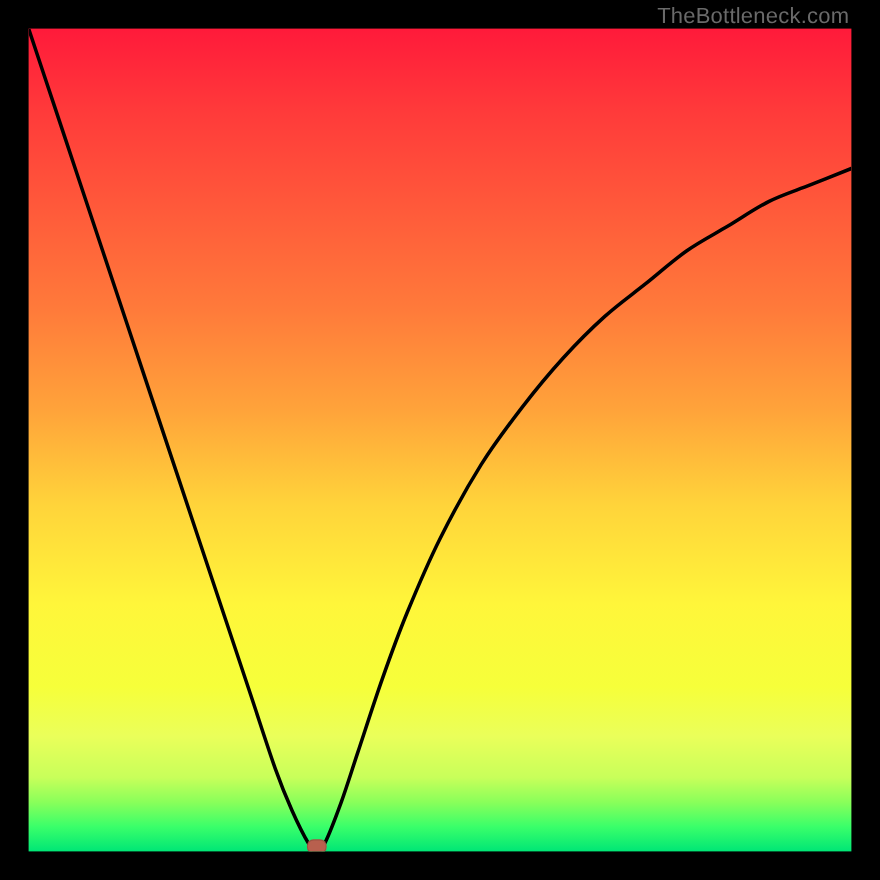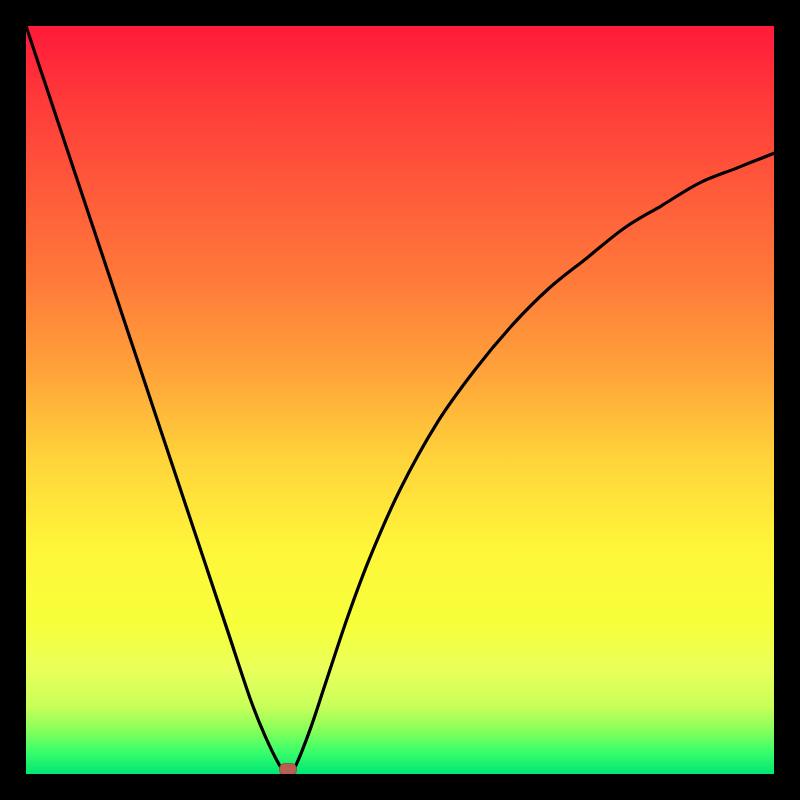--- a/index.html
+++ b/index.html
@@ -71,13 +71,14 @@
 </head>
 <body>
 
 <div class="frame">
   <div class="plot">
     <svg class="curve" viewBox="0 0 748 748" preserveAspectRatio="none">
       <path id="curve-path" d="M 0.00 0.00 C 3.74 11.22, 14.96 44.88, 22.44 67.32 C 29.92 89.76, 37.40 112.20, 44.88 134.64 C 52.36 157.08, 59.84 179.52, 67.32 201.96 C 74.80 224.40, 82.28 246.84, 89.76 269.28 C 97.24 291.72, 104.72 314.16, 112.20 336.60 C 119.68 359.04, 127.16 381.48, 134.64 403.92 C 142.12 426.36, 149.60 448.80, 157.08 471.24 C 164.56 493.68, 172.04 516.12, 179.52 538.56 C 187.00 561.00, 194.48 583.44, 201.96 605.88 C 209.44 628.32, 218.17 655.75, 224.40 673.20 C 230.63 690.65, 234.37 699.38, 239.36 710.60 C 244.35 721.82, 250.58 734.29, 254.32 740.52 C 258.06 746.75, 259.31 748.00, 261.80 748.00 C 264.29 748.00, 265.54 748.00, 269.28 740.52 C 273.02 733.04, 279.25 716.83, 284.24 703.12 C 289.23 689.41, 292.97 676.94, 299.20 658.24 C 305.43 639.54, 314.16 612.11, 321.64 590.92 C 329.12 569.73, 335.35 552.27, 344.08 531.08 C 352.81 509.89, 362.78 486.20, 374.00 463.76 C 385.22 441.32, 398.93 416.39, 411.40 396.44 C 423.87 376.49, 436.33 360.29, 448.80 344.08 C 461.27 327.87, 473.73 312.91, 486.20 299.20 C 498.67 285.49, 511.13 273.02, 523.60 261.80 C 536.07 250.58, 548.53 241.85, 561.00 231.88 C 573.47 221.91, 585.93 210.69, 598.40 201.96 C 610.87 193.23, 623.33 187.00, 635.80 179.52 C 648.27 172.04, 660.73 163.31, 673.20 157.08 C 685.67 150.85, 698.13 147.11, 710.60 142.12 C 723.07 137.13, 741.77 129.65, 748.00 127.16" fill="none" stroke="#000" stroke-width="3.2" stroke-linecap="round" stroke-linejoin="round"></path>
     </svg>
     <div class="marker" id="marker" style="left: 252.8px; top: 737px; background: rgb(184, 96, 78);"></div>
   </div>
+  <div class="attribution">TheBottleneck.com</div>
 </div>
 
 </body></html>

